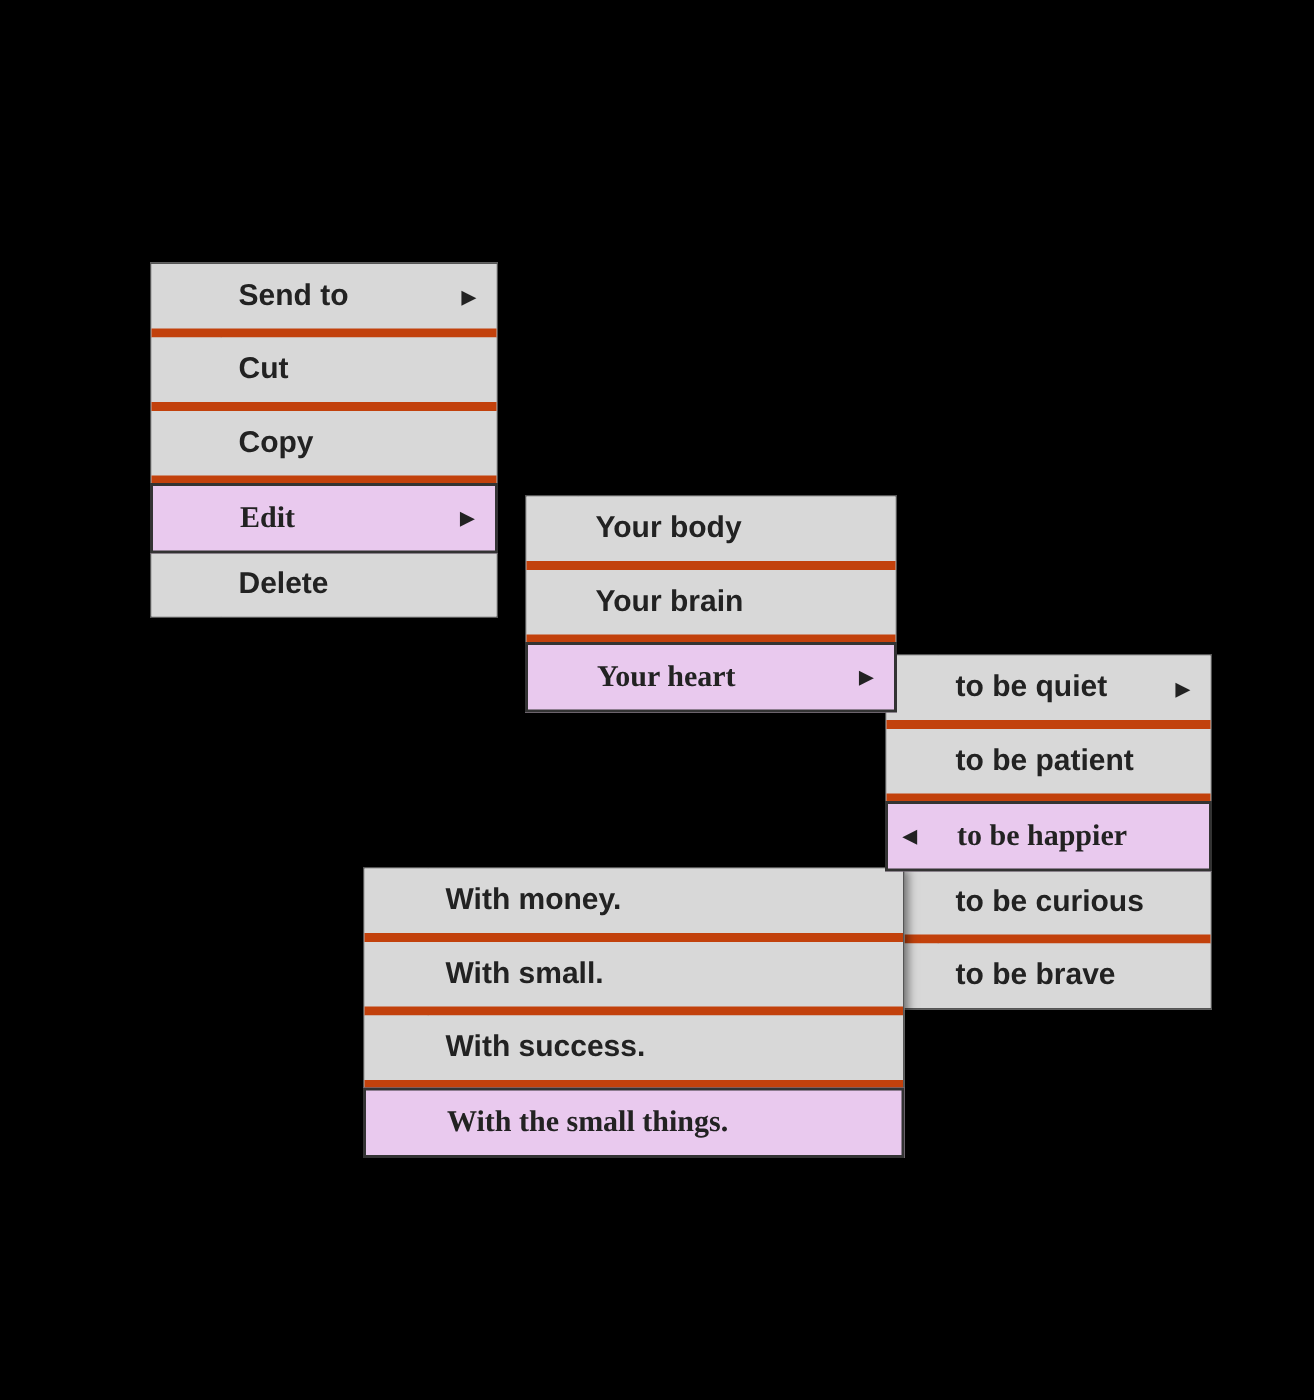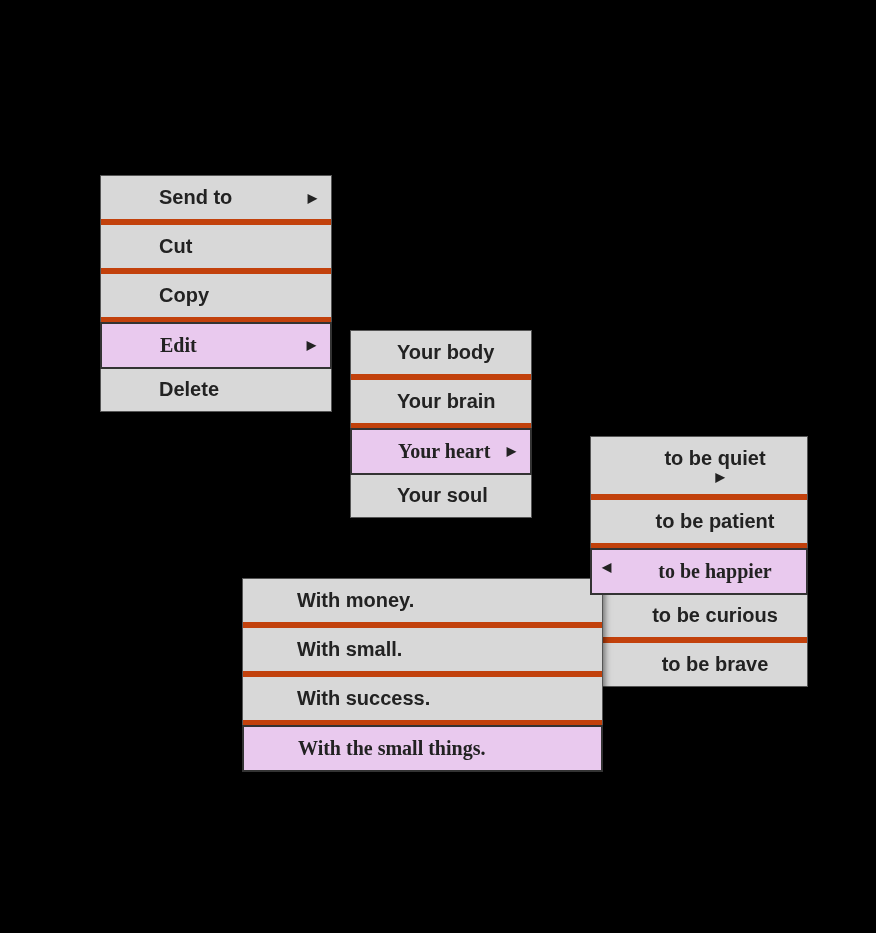--- a/index.html
+++ b/index.html
@@ -51,27 +51,27 @@
     }
     .arrow-left {
       font-size: 12px;
       margin-right: 10px;
     }
     
     #menu1 { left: 100px; top: 175px; width: 232px; }
     #menu1 .bar { left: 46px; }
     #menu1 .item { padding-left: 58px; }
     
-    #menu2 { left: 350px; top: 330px; width: 182px; }
+    #menu2 { left: 350px; top: 330px; width: 248px; }
     #menu2 .bar { left: 34px; }
     #menu2 .item { padding-left: 46px; }
     
     #menu3 { left: 590px; top: 436px; width: 218px; }
     #menu3 .bar { left: 34px; }
-    #menu3 .item { padding-left: 46px; flex-direction: column; }
+    #menu3 .item { padding-left: 46px; }
     
     #menu4 { left: 242px; top: 578px; width: 361px; }
     #menu4 .bar { left: 42px; }
     #menu4 .item { padding-left: 54px; }
     .item.highlight .arrow-left {
       position: absolute;
       left: 10px;
     }
   </style>
 </head>
@@ -106,23 +106,20 @@
       <div class="item">
         <span class="label">Your body</span>
       </div>
       <div class="item">
         <span class="label">Your brain</span>
       </div>
       <div class="item highlight">
         <span class="label">Your heart</span>
         <span class="arrow">▶</span>
       </div>
-      <div class="item">
-        <span class="label">Your soul</span>
-      </div>
     </div>
 </div>
 
 <div class="menu" id="menu3">
   <div class="bar"></div>
   <div class="item-container">
       <div class="item">
         <span class="label">to be quiet</span>
         <span class="arrow">▶</span>
       </div>

